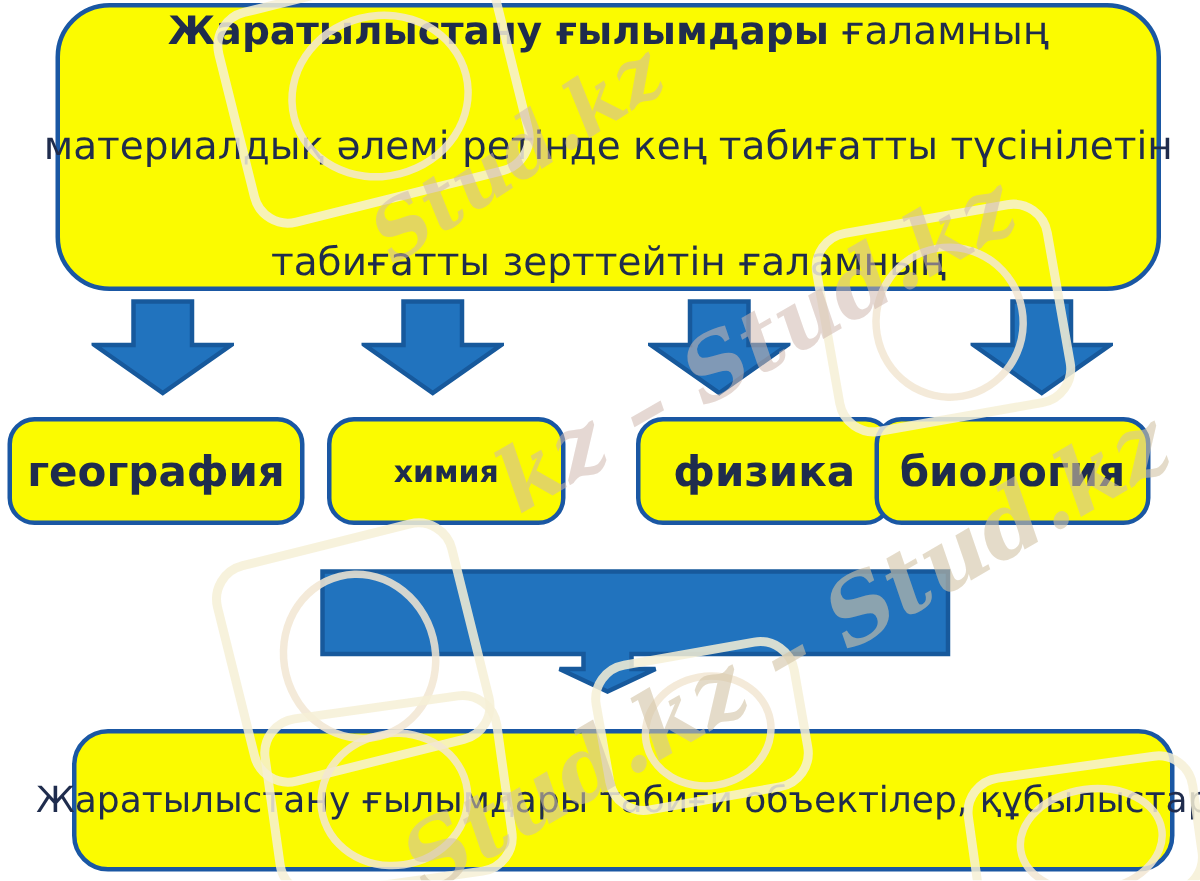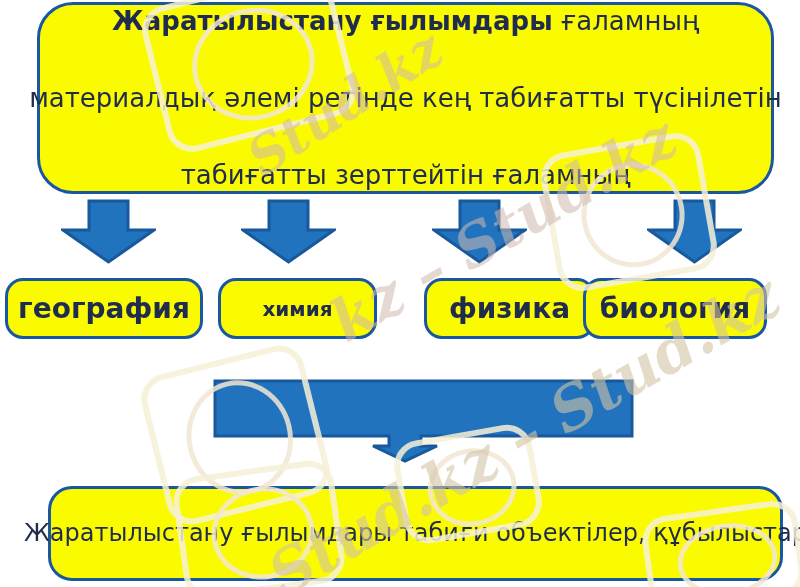--- a/index.html
+++ b/index.html
@@ -21,21 +21,21 @@
     border:3px solid var(--border-blue);box-sizing:border-box;
     display:flex;flex-direction:column;align-items:center;justify-content:center;
     text-align:center;
   }
   .title-box{left:37px;top:2px;width:737px;height:192px;border-radius:36px;gap:40px;}
   .title-box .tline{font-size:26px;line-height:37px;white-space:nowrap;}
   .title-box .b{font-weight:bold;}
   .summary-box{left:48px;top:486px;width:735px;height:95px;border-radius:24px;}
   .summary-box .tline{font-size:24px;line-height:31px;white-space:nowrap;}
   .summary-box .b{font-weight:normal;}
-  .cat-box{top:278px;height:61px;border-radius:18px;font-weight:bold;font-size:28px;}
+  .cat-box{top:278px;height:72px;border-radius:18px;font-weight:bold;font-size:28px;}
   .cat-box.c1{left:5px;width:198px;}
   .cat-box.c2{left:218px;width:159px;font-size:20px;}
   .cat-box.c3{left:400px;width:171px;margin-left:24px;}
   .cat-box.c4{left:583px;width:184px;}
   
   .arrow{position:absolute;top:199px;width:95px;height:65px;}
   .arrow svg{display:block;width:100%;height:100%;}
   .arrow polygon, .merge polygon{fill:var(--arrow-blue);stroke:var(--arrow-border);stroke-width:3;}
   .arrow.a1{left:61px;}
   .arrow.a2{left:241px;}

